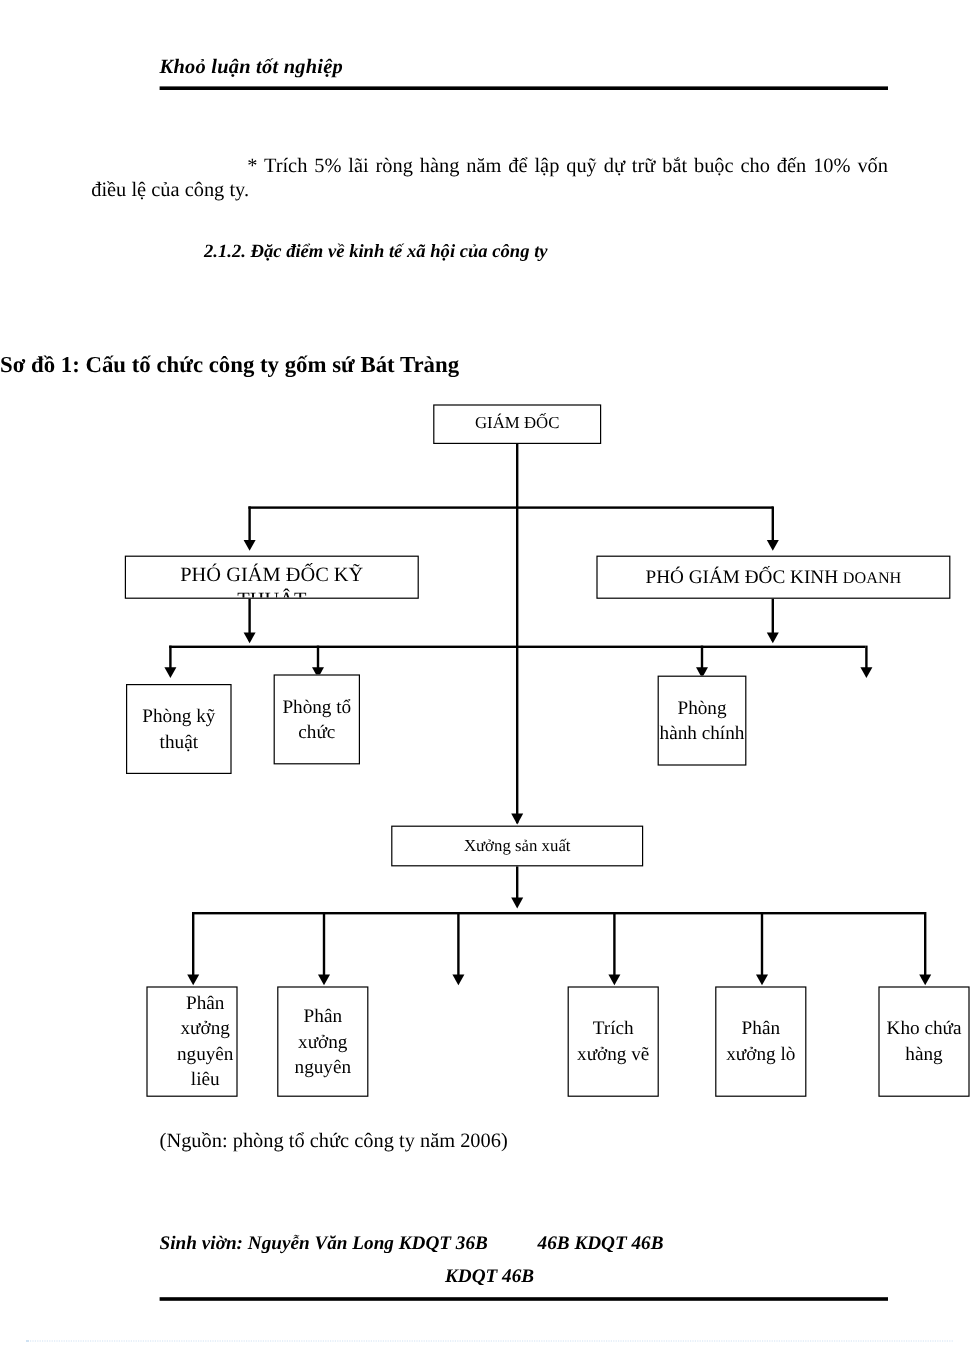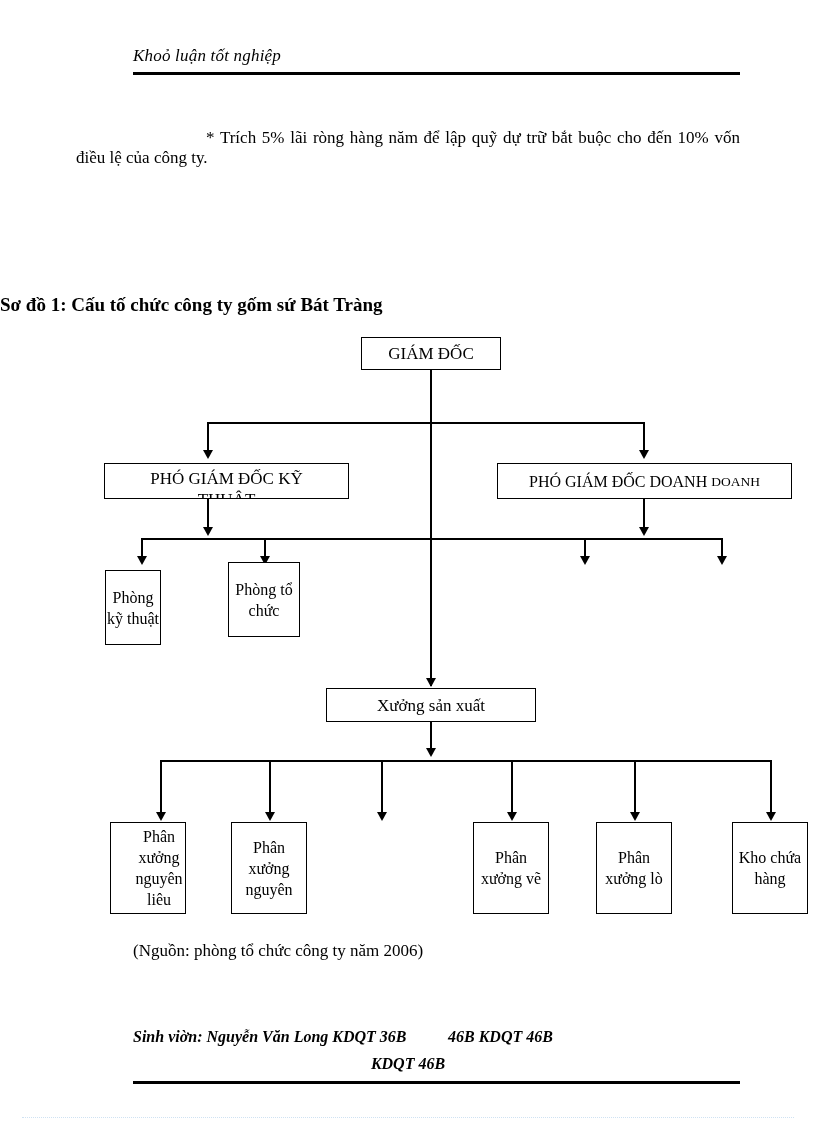--- a/index.html
+++ b/index.html
@@ -18,21 +18,21 @@
     overflow: hidden;
     background: #ffffff;
   }
 
   
   .hdr-title {
     position: absolute;
     left: 133px;
     top: 46px;
     font-size: 17px;
-    font-weight: normal;
+    font-weight: bold;
     font-style: italic;
     letter-spacing: 0.2px;
     white-space: nowrap;
   }
   .hdr-rule {
     position: absolute;
     left: 133px;
     top: 72px;
     width: 607px;
     height: 3px;
@@ -116,21 +116,21 @@
     box-sizing: border-box;
     display: flex;
     align-items: center;
     justify-content: center;
     text-align: center;
     font-size: 16px;
     line-height: 21px;
     background: #fff;
     overflow: hidden;
   }
-  .node.big { font-size: 17px; justify-content: center; }
+  .node.big { font-size: 14px; justify-content: center; }
   .node .small { font-size: 13.5px; }
   .node .clipline {
     display: block;
     font-size: 17px;
     color: #000;
   }
   .vline {
     position: absolute;
     width: 1.5px;
     background: #000;
@@ -152,20 +152,21 @@
 </head>
 <body>
 
 <div id="page">
 
   <div class="hdr-title">Khoỏ luận tốt nghiệp</div>
   <div class="hdr-rule"></div>
 
   <div class="para para-1">* Trích 5% lãi ròng hàng năm để lập quỹ dự trữ bắt buộc cho đến 10% vốn điều lệ của công ty.</div>
 
+  <div class="heading h-212">2.1.2. Đặc điểm về kinh tế xã hội của công ty</div>
 
 
   <div class="chart-title">Sơ đồ 1: Cấu tố chức công ty gốm sứ Bát Tràng</div>
 
   <div class="node big" style="left:361px; top:337px; width:140px; height:33px;">
     <span>GIÁM ĐỐC</span>
   </div>
 
   <div class="vline" style="left:430px; top:370px; height:316px;"></div>
 
@@ -174,44 +175,47 @@
   <div class="arrow" style="left:203px; top:450px;"></div>
   <div class="vline" style="left:643px; top:422px; height:30px;"></div>
   <div class="arrow" style="left:639px; top:450px;"></div>
 
   <div class="node" style="left:104px; top:463px; width:245px; height:36px; flex-direction:column; justify-content:flex-start; padding-top:4px;">
     <span class="clipline">PHÓ GIÁM ĐỐC KỸ</span>
     <span class="clipline">THUẬT</span>
   </div>
 
   <div class="node" style="left:497px; top:463px; width:295px; height:36px;">
-    <span>PHÓ GIÁM ĐỐC DOANH</span>
+    <span>PHÓ GIÁM ĐỐC KINH</span>
       <span class="small" style="margin-left:4px">DOANH</span>
   </div>
 
   <div class="vline" style="left:207px; top:499px; height:35px;"></div>
   <div class="arrow" style="left:203px; top:527px;"></div>
   <div class="vline" style="left:643px; top:499px; height:35px;"></div>
   <div class="arrow" style="left:639px; top:527px;"></div>
 
   <div class="hline" style="left:141px; top:538px; width:580px;"></div>
   <div class="vline" style="left:141px; top:538px; height:22px;"></div>
   <div class="arrow" style="left:137px; top:556px;"></div>
   <div class="vline" style="left:264px; top:538px; height:22px;"></div>
   <div class="arrow" style="left:260px; top:556px;"></div>
   <div class="vline" style="left:584px; top:538px; height:22px;"></div>
   <div class="arrow" style="left:580px; top:556px;"></div>
   <div class="vline" style="left:721px; top:538px; height:22px;"></div>
   <div class="arrow" style="left:717px; top:556px;"></div>
 
-  <div class="node" style="left:105px; top:570px; width:56px; height:75px;">
+  <div class="node" style="left:105px; top:570px; width:88px; height:75px;">
     <span>Phòng kỹ thuật</span>
   </div>
   <div class="node" style="left:228px; top:562px; width:72px; height:75px;">
     <span>Phòng tổ chức</span>
+  </div>
+  <div class="node" style="left:548px; top:563px; width:74px; height:75px;">
+    <span>Phòng hành chính</span>
   </div>
 
   <div class="arrow" style="left:426px; top:678px;"></div>
 
   <div class="node big" style="left:326px; top:688px; width:210px; height:34px;">
     <span>Xưởng sản xuất</span>
   </div>
 
   <div class="vline" style="left:430px; top:722px; height:30px;"></div>
   <div class="arrow" style="left:426px; top:748px;"></div>
@@ -223,28 +227,28 @@
   <div class="arrow" style="left:265px; top:812px;"></div>
   <div class="vline" style="left:381px; top:760px; height:57px;"></div>
   <div class="arrow" style="left:377px; top:812px;"></div>
   <div class="vline" style="left:511px; top:760px; height:57px;"></div>
   <div class="arrow" style="left:507px; top:812px;"></div>
   <div class="vline" style="left:634px; top:760px; height:57px;"></div>
   <div class="arrow" style="left:630px; top:812px;"></div>
   <div class="vline" style="left:770px; top:760px; height:57px;"></div>
   <div class="arrow" style="left:766px; top:812px;"></div>
 
-  <div class="node" style="left:110px; top:822px; width:76px; height:92px;padding-left:22px;">
+  <div class="node" style="left:122px; top:822px; width:76px; height:92px;padding-left:22px;">
     <span>Phân xưởng nguyên liêu</span>
   </div>
   <div class="node" style="left:231px; top:822px; width:76px; height:92px;">
     <span>Phân xưởng nguyên</span>
   </div>
   <div class="node" style="left:473px; top:822px; width:76px; height:92px;">
-    <span>Phân xưởng vẽ</span>
+    <span>Trích xưởng vẽ</span>
   </div>
   <div class="node" style="left:596px; top:822px; width:76px; height:92px;">
     <span>Phân xưởng lò</span>
   </div>
   <div class="node" style="left:732px; top:822px; width:76px; height:92px;">
     <span>Kho chứa hàng</span>
   </div>
 
   <div class="source-note">(Nguồn: phòng tổ chức công ty năm 2006)</div>
 

